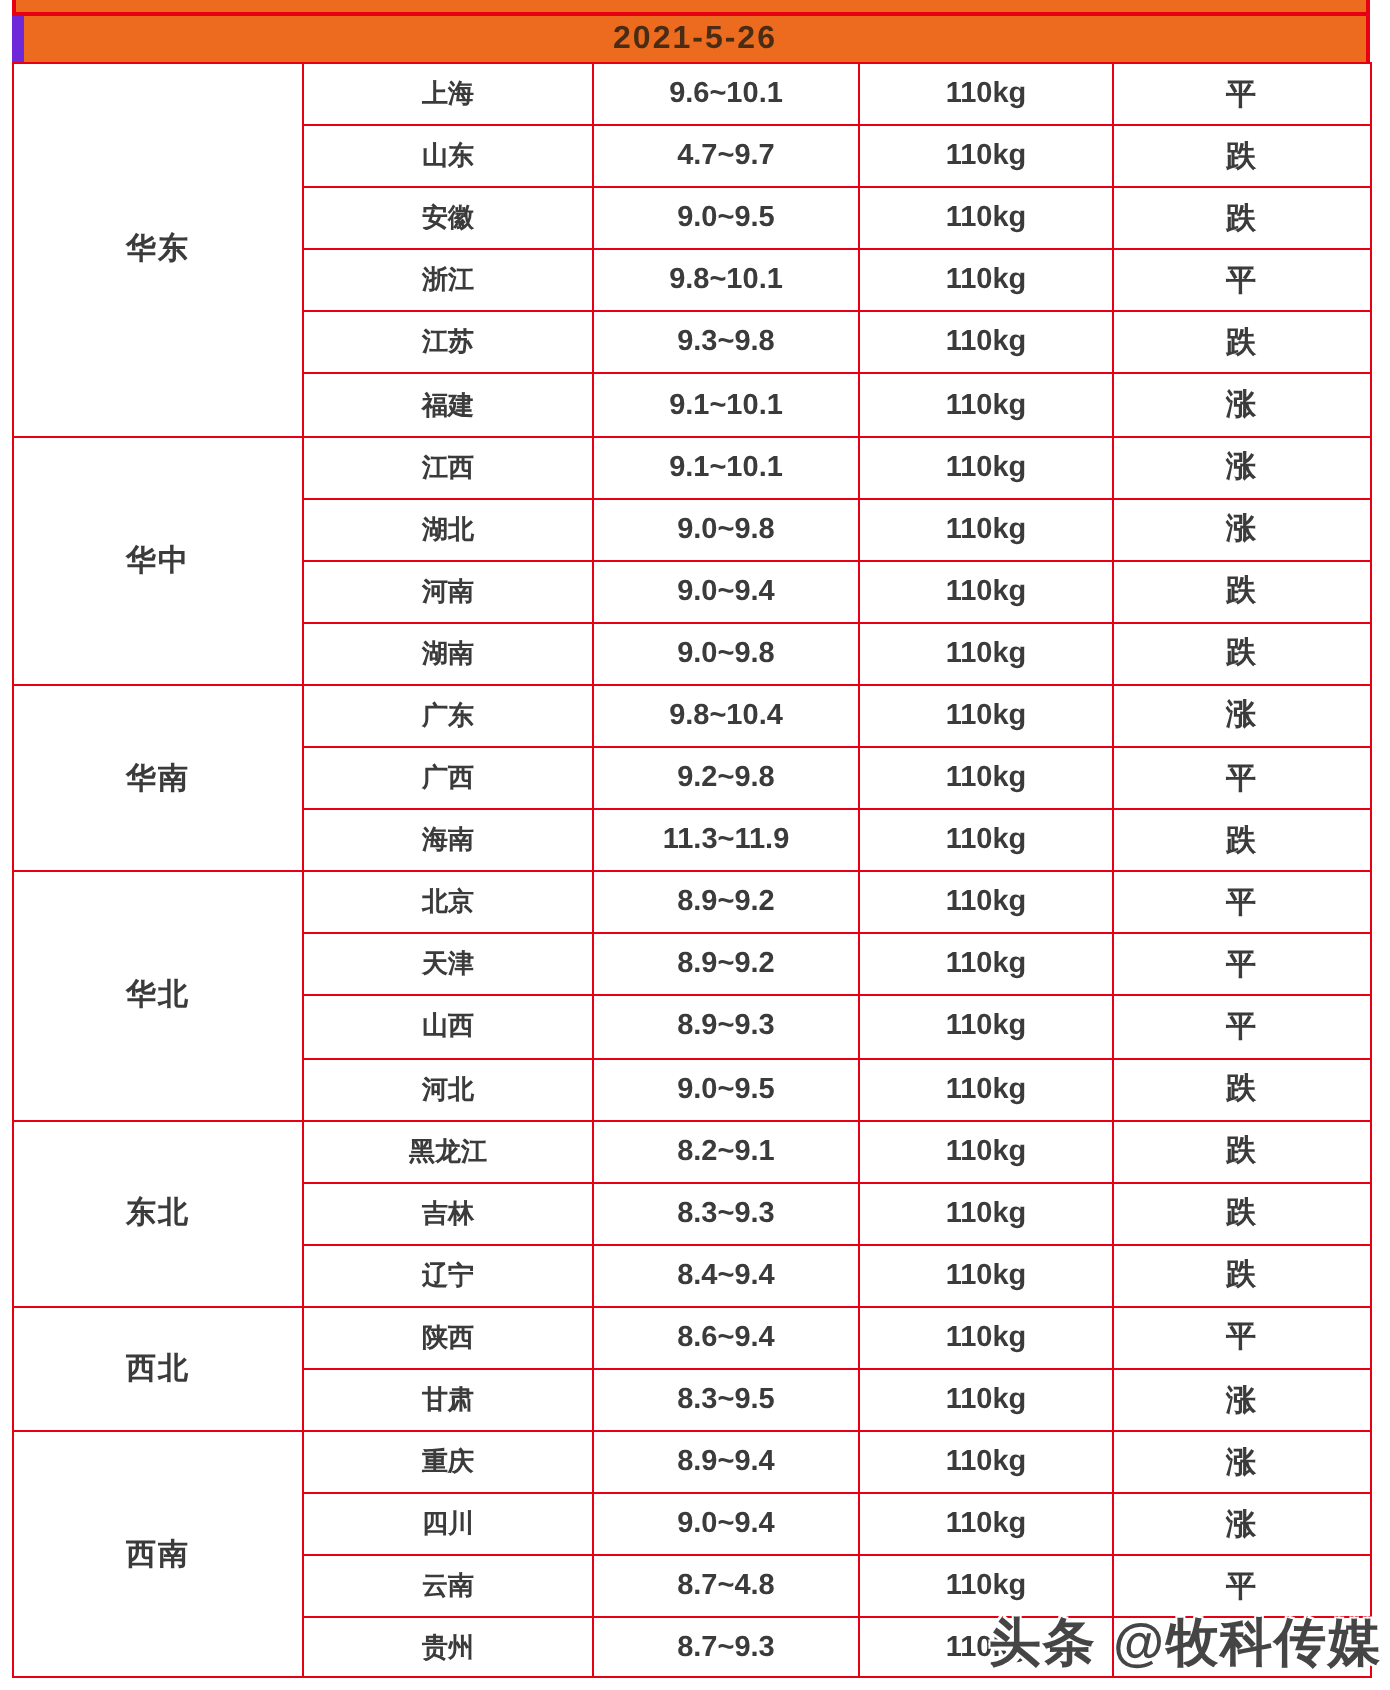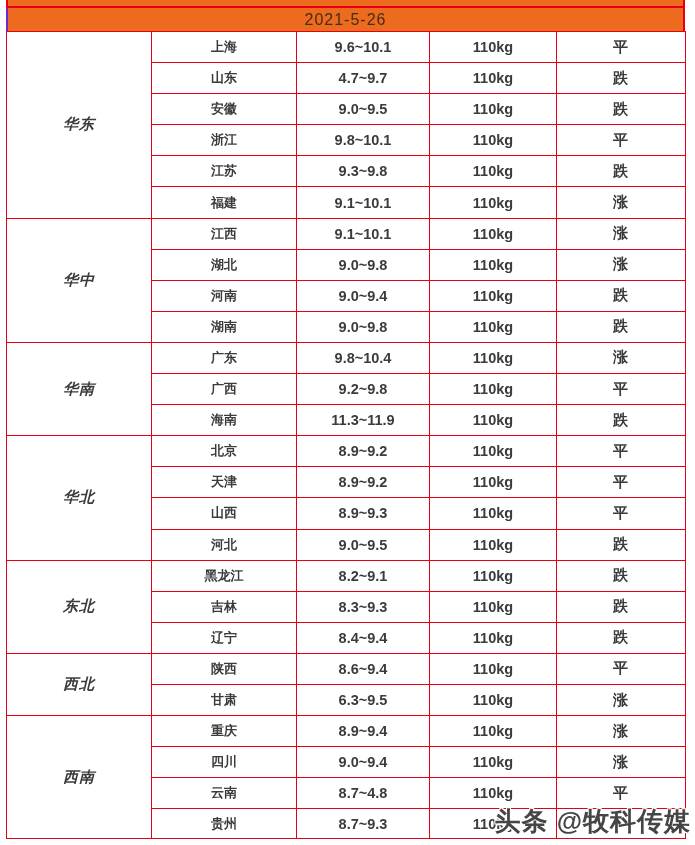--- a/index.html
+++ b/index.html
@@ -21,45 +21,45 @@
     border-left: 2px solid #e60012;
     border-right: 2px solid #e60012;
   }
   .strip-divider {
     height: 2px;
     background: #e60012;
   }
   .date-header {
     height: 23px;
     background: #ec6b1f;
-    border-left: 2px solid #6d28d9;
+    border-left: 6px solid #6d28d9;
     border-right: 2px solid #e60012;
     color: #4a2c14;
-    font-weight: normal;
+    font-weight: bold;
     font-size: 16px;
     text-align: center;
     line-height: 23px;
     letter-spacing: 1px;
   }
   table.price-table {
     width: 679px;
     height: 808px;
     border-collapse: collapse;
     table-layout: fixed;
   }
   .price-table td {
     border: 1.5px solid #e60012;
     text-align: center;
     vertical-align: middle;
     font-weight: bold;
     color: #3b3b3b;
     font-size: 14.5px;
     padding: 0;
   }
-  .price-table td.region-cell { font-size: 15px; letter-spacing: 1px; font-style: italic; }
+  .price-table td.region-cell { font-size: 15px; letter-spacing: 1px; }
   .price-table td.province-cell { font-size: 13px; }
   .price-table td.trend-cell { font-size: 15px; letter-spacing: 1px; }
   .trend-flat { color: #1a1a1a; }
   .trend-down { color: #3cc43c; }
   .trend-up   { color: #e63a3c; }
   .watermark {
     position: absolute;
     right: 4px;
     bottom: 6px;
     font-size: 26px;
@@ -216,21 +216,21 @@
         </tr>
         <tr>
           <td rowspan="2" class="region-cell">西北</td>
           <td class="province-cell">陕西</td>
           <td class="price-cell">8.6~9.4</td>
           <td class="weight-cell">110kg</td>
           <td class="trend-cell trend-flat">平</td>
         </tr>
         <tr>
           <td class="province-cell">甘肃</td>
-          <td class="price-cell">6.3~9.5</td>
+          <td class="price-cell">8.3~9.5</td>
           <td class="weight-cell">110kg</td>
           <td class="trend-cell trend-up">涨</td>
         </tr>
         <tr>
           <td rowspan="4" class="region-cell">西南</td>
           <td class="province-cell">重庆</td>
           <td class="price-cell">8.9~9.4</td>
           <td class="weight-cell">110kg</td>
           <td class="trend-cell trend-up">涨</td>
         </tr>

